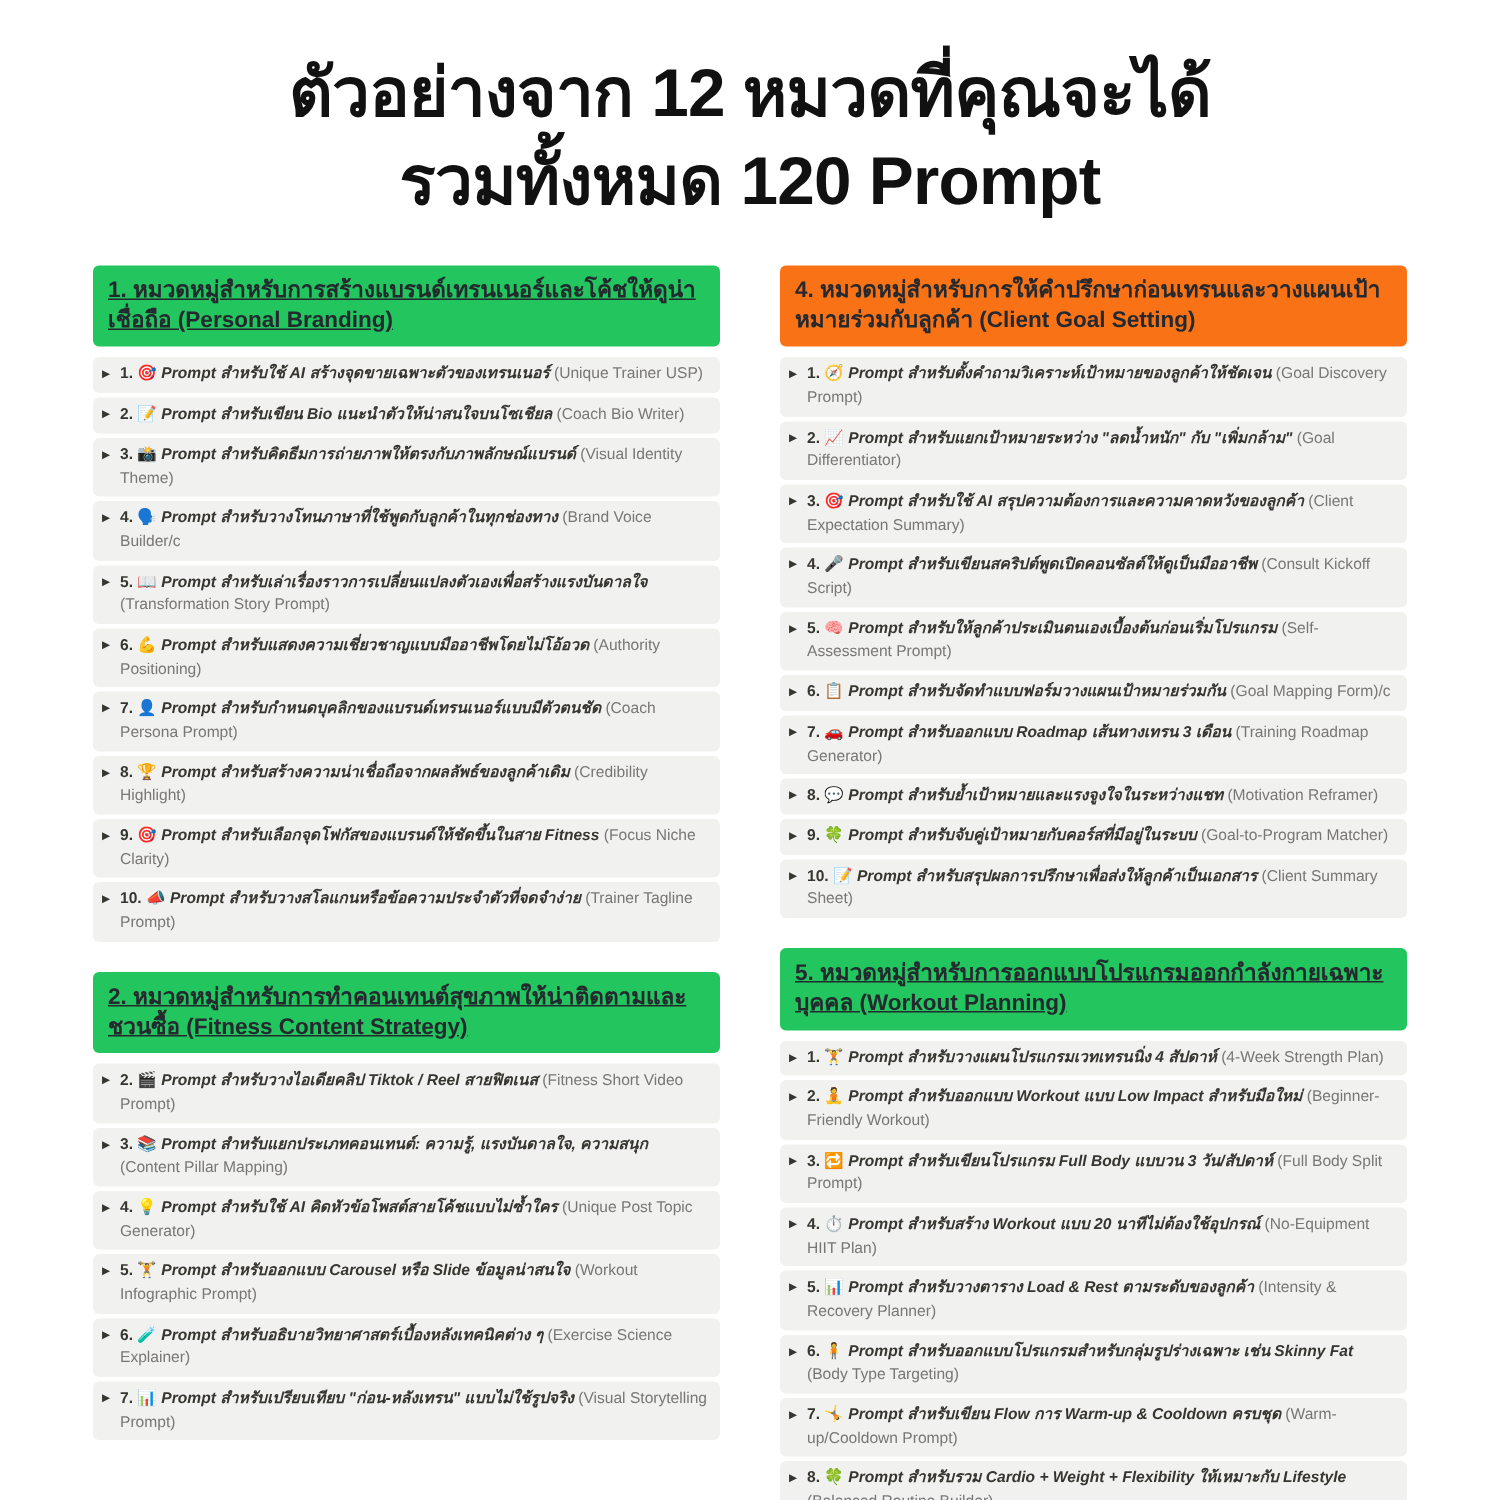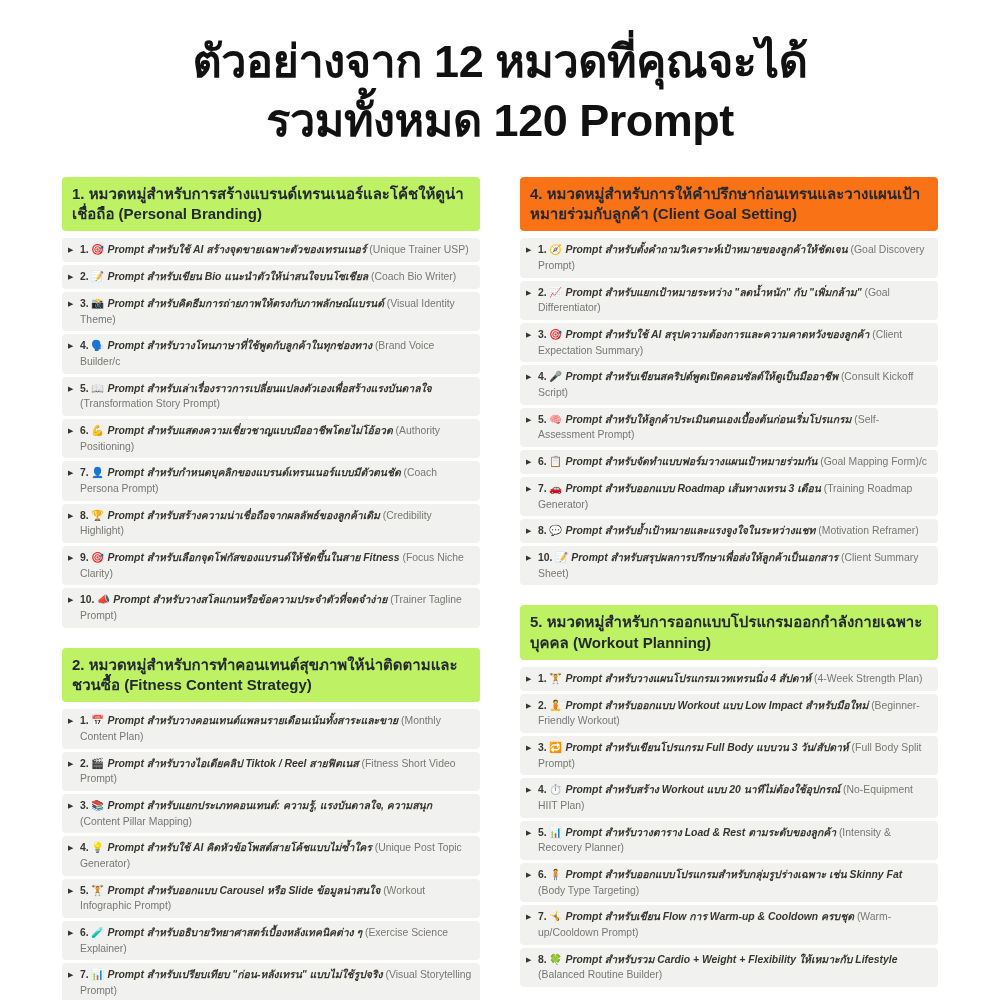--- a/index.html
+++ b/index.html
@@ -5,21 +5,21 @@
   html,body{margin:0;padding:0;background:#ffffff;width:1000px;height:1000px;overflow:hidden;
     font-family:"Liberation Sans","DejaVu Sans",sans-serif;color:#37352f;}
   .page{width:1000px;height:1000px;box-sizing:border-box;padding:26px 62px 21px 62px;}
   .main-title{font-weight:800;font-size:45px;line-height:1.32;text-align:center;color:#111;
     letter-spacing:-0.5px;margin:6px 0 26px 0;}
   .cols{display:flex;gap:40px;align-items:flex-start;}
   .col{width:418px;flex:0 0 418px;}
   .section{margin-bottom:20px;}
   .sec-head{border-radius:4px;padding:7px 10px;font-weight:700;font-size:15px;line-height:1.35;
     color:#24292f;margin-bottom:7px;}
-  .head-blue{background:#bef264;}
+  .head-blue{background:#22c55e;text-decoration:underline;}
   .head-purple{background:#f97316;}
   .item{display:flex;align-items:flex-start;background:#f1f1ef;border-radius:4px;
     padding:4px 7px 4px 6px;margin-bottom:3px;font-size:10.4px;line-height:1.5;}
   .tri{flex:0 0 12px;font-size:7px;color:#37352f;padding-top:3px;cursor:pointer;}
   .txt{flex:1;}
   .num{font-weight:700;}
   .emoji{font-size:10.5px;}
   .th{font-weight:700;color:#37352f;font-style:italic;}
   .en{font-weight:400;color:#787774;}
 </style>
@@ -77,24 +77,20 @@
               <span class="tri">▶</span>
               <span class="txt"><span class="num">10.</span> <span class="emoji">📣</span> <span class="th">Prompt สำหรับวางสโลแกนหรือข้อความประจำตัวที่จดจำง่าย</span> <span class="en">(Trainer Tagline Prompt)</span></span>
             </div>
           </div>
       </div>
       <div class="section">
         <div class="sec-head head-blue">2. หมวดหมู่สำหรับการทำคอนเทนต์สุขภาพให้น่าติดตามและชวนซื้อ (Fitness Content Strategy)</div>
         <div>
             <div class="item">
               <span class="tri">▶</span>
-              <span class="txt"><span class="num">1.</span> <span class="emoji">📅</span> <span class="th">Prompt สำหรับวางคอนเทนต์แพลนรายเดือนเน้นทั้งสาระและขาย</span> <span class="en">(Monthly Content Plan)</span></span>
-            </div>
-            <div class="item">
-              <span class="tri">▶</span>
               <span class="txt"><span class="num">2.</span> <span class="emoji">🎬</span> <span class="th">Prompt สำหรับวางไอเดียคลิป Tiktok / Reel สายฟิตเนส</span> <span class="en">(Fitness Short Video Prompt)</span></span>
             </div>
             <div class="item">
               <span class="tri">▶</span>
               <span class="txt"><span class="num">3.</span> <span class="emoji">📚</span> <span class="th">Prompt สำหรับแยกประเภทคอนเทนต์: ความรู้, แรงบันดาลใจ, ความสนุก</span> <span class="en">(Content Pillar Mapping)</span></span>
             </div>
             <div class="item">
               <span class="tri">▶</span>
               <span class="txt"><span class="num">4.</span> <span class="emoji">💡</span> <span class="th">Prompt สำหรับใช้ AI คิดหัวข้อโพสต์สายโค้ชแบบไม่ซ้ำใคร</span> <span class="en">(Unique Post Topic Generator)</span></span>
             </div>
@@ -143,20 +139,24 @@
               <span class="tri">▶</span>
               <span class="txt"><span class="num">6.</span> <span class="emoji">📋</span> <span class="th">Prompt สำหรับจัดทำแบบฟอร์มวางแผนเป้าหมายร่วมกัน</span> <span class="en">(Goal Mapping Form)/c</span></span>
             </div>
             <div class="item">
               <span class="tri">▶</span>
               <span class="txt"><span class="num">7.</span> <span class="emoji">🚗</span> <span class="th">Prompt สำหรับออกแบบ Roadmap เส้นทางเทรน 3 เดือน</span> <span class="en">(Training Roadmap Generator)</span></span>
             </div>
             <div class="item">
               <span class="tri">▶</span>
               <span class="txt"><span class="num">8.</span> <span class="emoji">💬</span> <span class="th">Prompt สำหรับย้ำเป้าหมายและแรงจูงใจในระหว่างแชท</span> <span class="en">(Motivation Reframer)</span></span>
+            </div>
+            <div class="item">
+              <span class="tri">▶</span>
+              <span class="txt"><span class="num">9.</span> <span class="emoji">🍀</span> <span class="th">Prompt สำหรับจับคู่เป้าหมายกับคอร์สที่มีอยู่ในระบบ</span> <span class="en">(Goal-to-Program Matcher)</span></span>
             </div>
             <div class="item">
               <span class="tri">▶</span>
               <span class="txt"><span class="num">10.</span> <span class="emoji">📝</span> <span class="th">Prompt สำหรับสรุปผลการปรึกษาเพื่อส่งให้ลูกค้าเป็นเอกสาร</span> <span class="en">(Client Summary Sheet)</span></span>
             </div>
           </div>
       </div>
       <div class="section">
         <div class="sec-head head-blue">5. หมวดหมู่สำหรับการออกแบบโปรแกรมออกกำลังกายเฉพาะบุคคล (Workout Planning)</div>
         <div>

